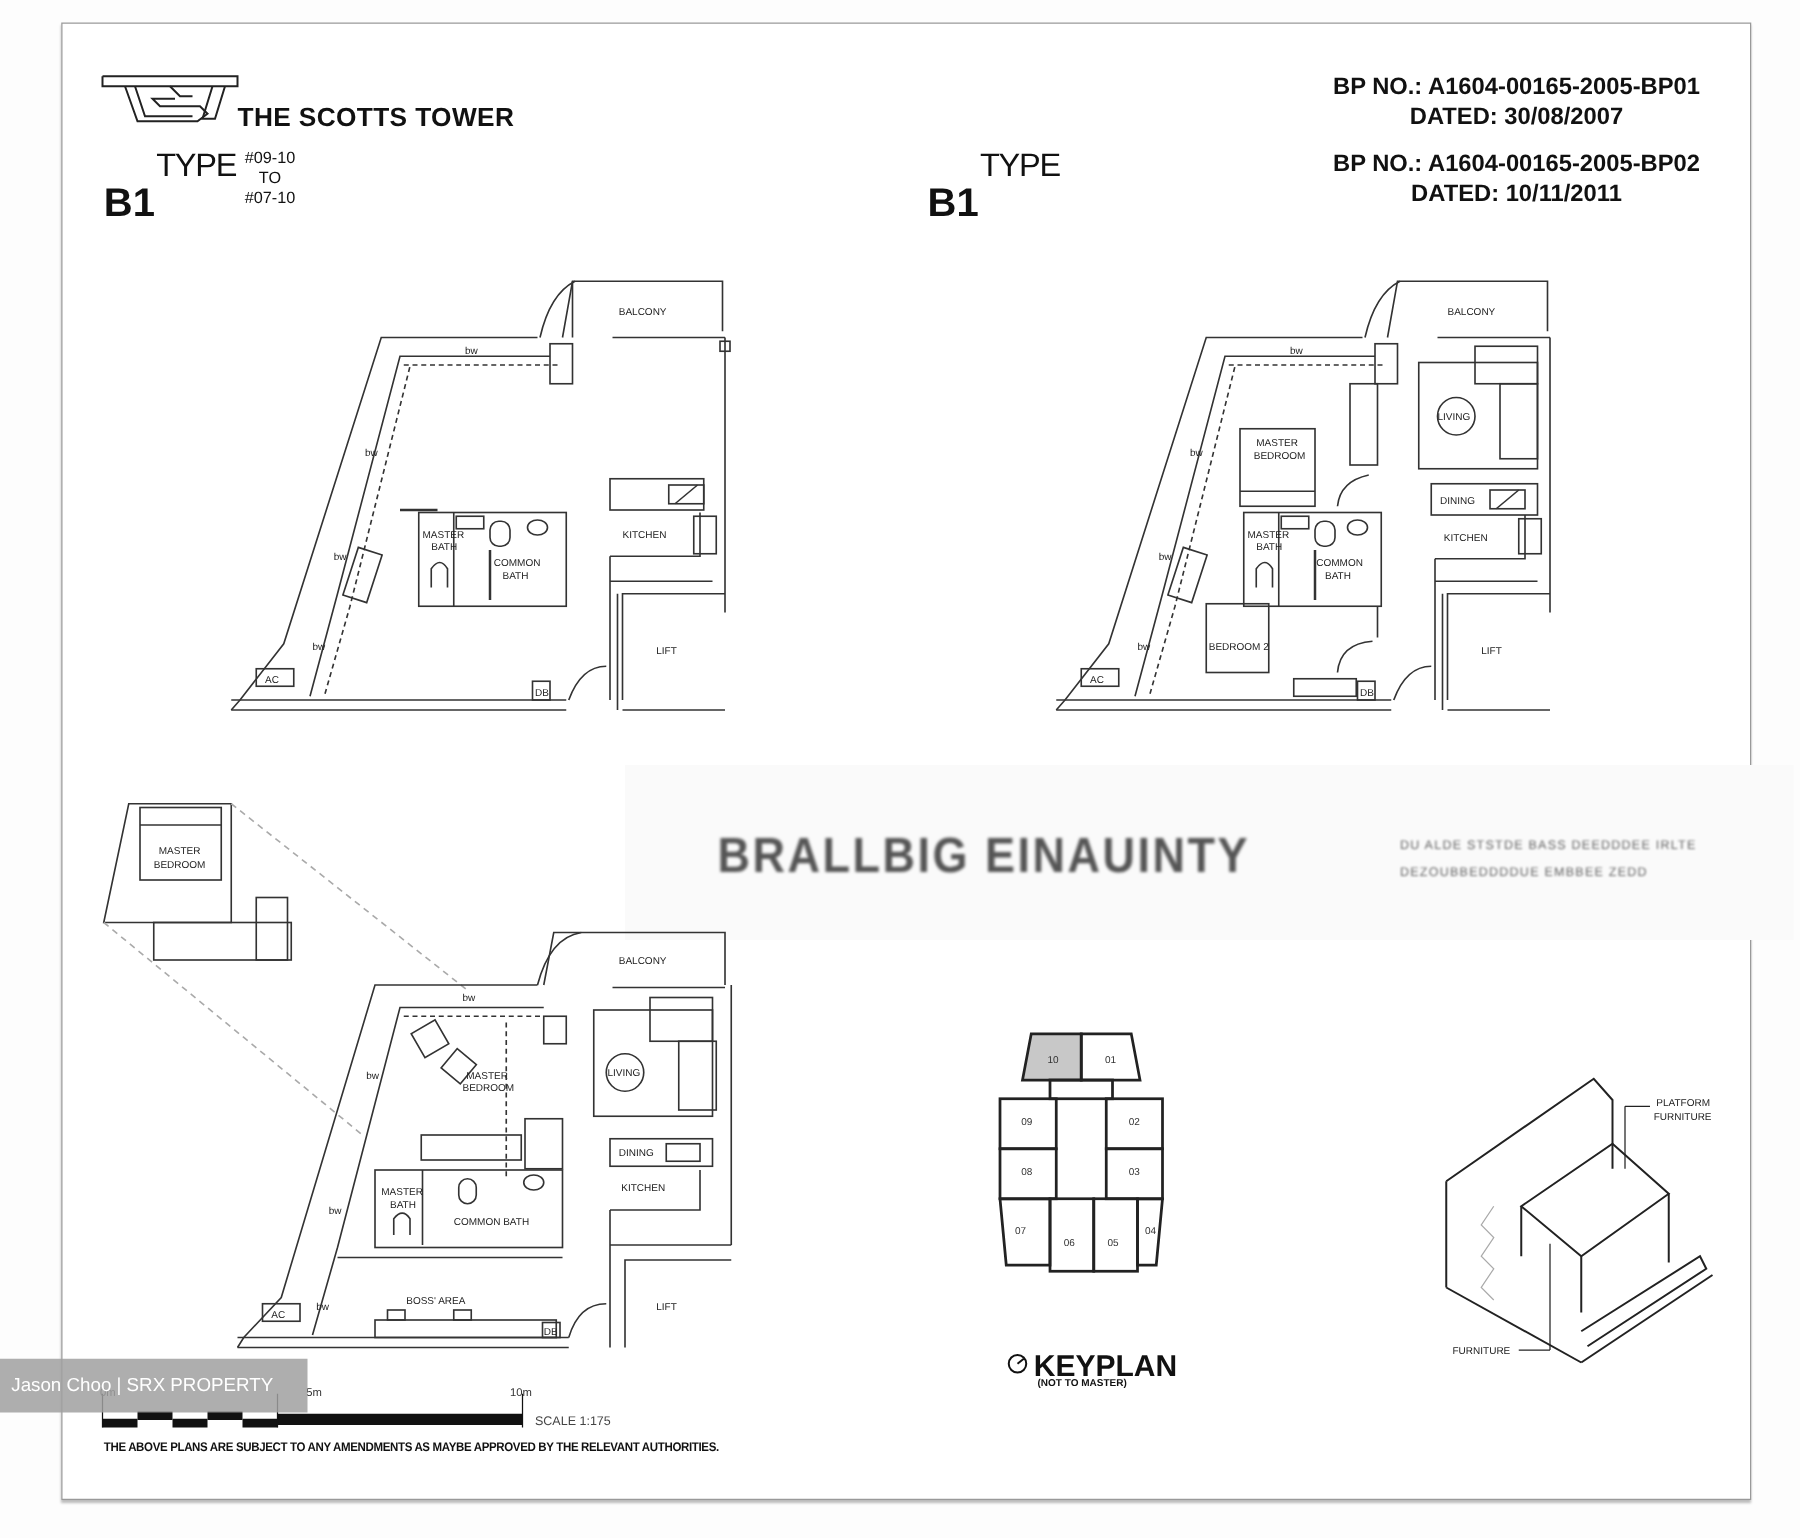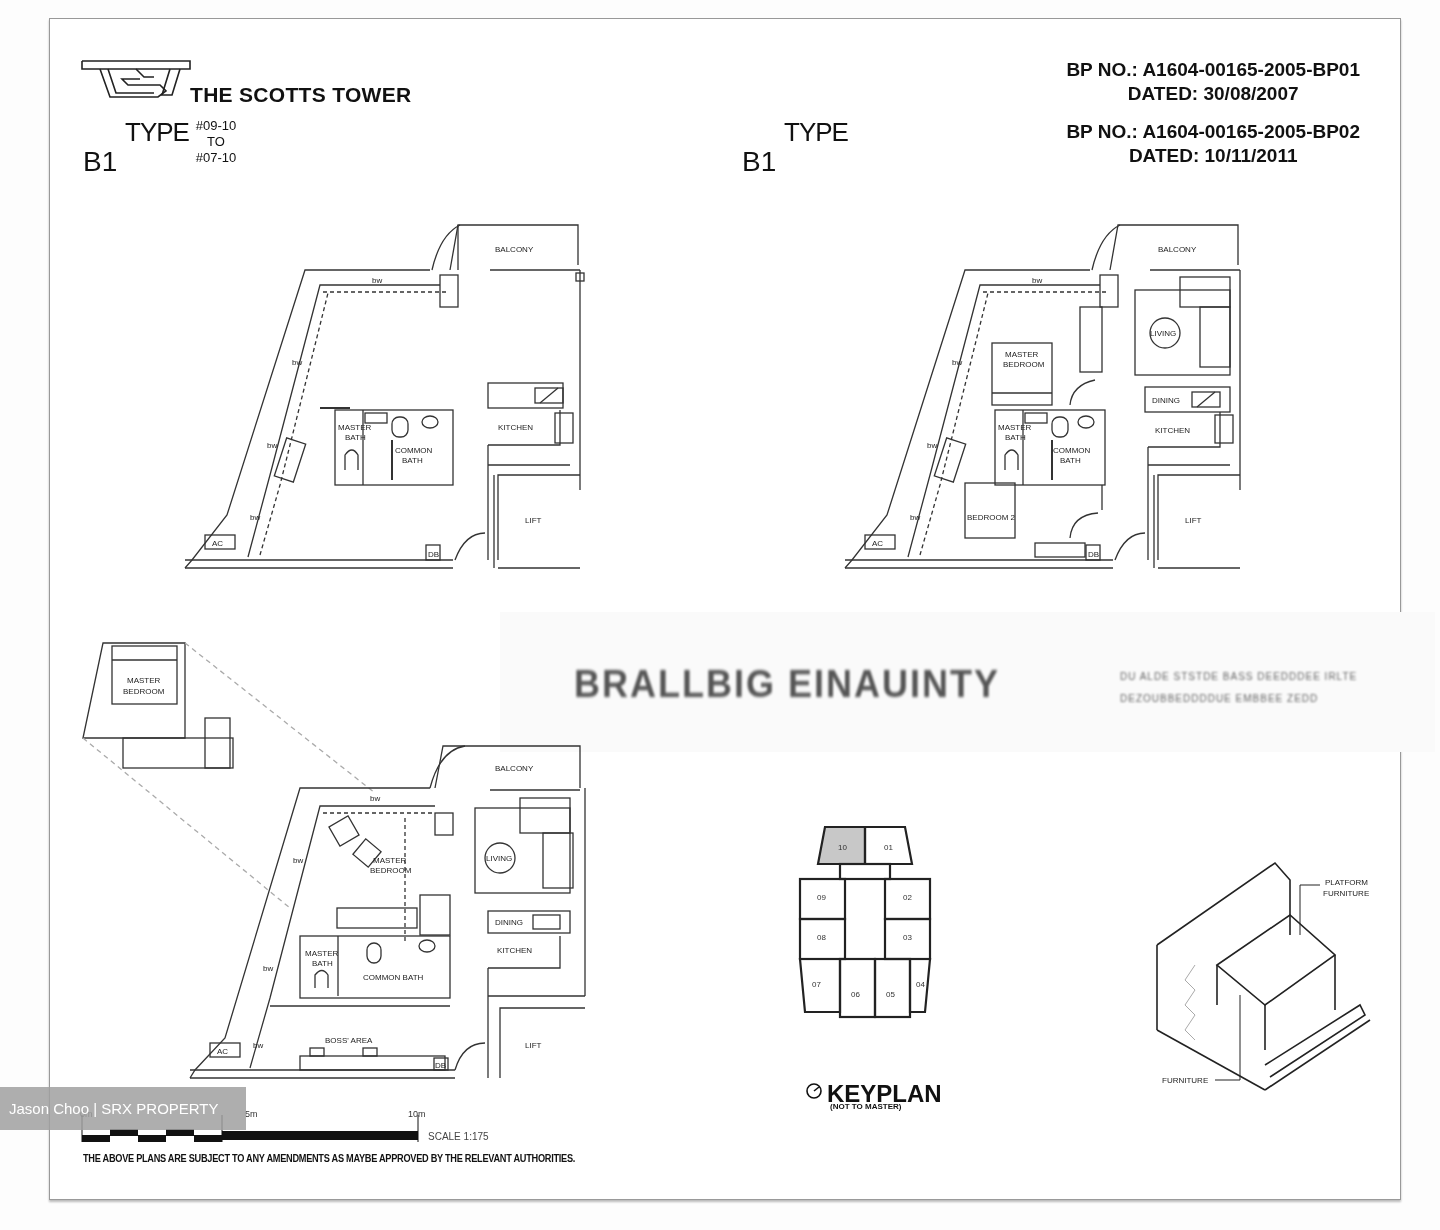--- a/index.html
+++ b/index.html
@@ -1,21 +1,21 @@
 <!DOCTYPE html>
 <html><head>
 <meta charset="utf-8">
 <style>
   html,body{margin:0;padding:0;background:#fdfdfd;}
   body{width:1440px;height:1230px;position:relative;overflow:hidden;font-family:"Liberation Sans",sans-serif;color:#111;}
   .sheet{position:absolute;left:49px;top:18px;width:1350px;height:1180px;background:#fff;border:1px solid #999;box-shadow:0 2px 2px #bbb;}
   .abs{position:absolute;}
   .brand{left:190px;top:83px;font-weight:bold;font-size:21px;letter-spacing:0.3px;}
   .type-lbl{font-size:26px;line-height:24px;font-weight:normal;letter-spacing:-1px;margin-left:42px;}
-  .type-code{font-size:28px;line-height:34px;font-weight:normal;}
+  .type-code{font-size:32px;line-height:34px;font-weight:bold;}
   .units{left:193px;top:118px;font-size:13px;line-height:16px;text-align:center;width:46px;}
   .bp{right:80px;text-align:center;font-weight:bold;font-size:19px;line-height:24px;}
   svg text{font-family:"Liberation Sans",sans-serif;}
   .blur-banner{left:500px;top:612px;width:935px;height:140px;background:#fafafa;filter:blur(0.6px);}
   .blur-big{left:574px;top:663px;font-size:36px;font-weight:bold;color:#555;letter-spacing:2px;filter:blur(1.3px);transform:scaleY(1.1);}
   .blur-small{left:1120px;top:666px;font-size:10px;color:#666;line-height:22px;filter:blur(1px);letter-spacing:1px;}
   .watermark{left:0;top:1087px;width:246px;height:43px;background:rgba(160,160,160,0.85);color:#fff;font-size:15px;line-height:43px;padding-left:9px;box-sizing:border-box;}
   .disclaimer{left:83px;top:1153px;font-size:10px;font-weight:bold;letter-spacing:-0.3px;transform:scaleX(0.92);transform-origin:left;}
   .keyplan-title{left:805px;top:1080px;font-weight:bold;font-size:24px;}
   .keyplan-sub{left:830px;top:1102px;font-weight:bold;font-size:8px;}

